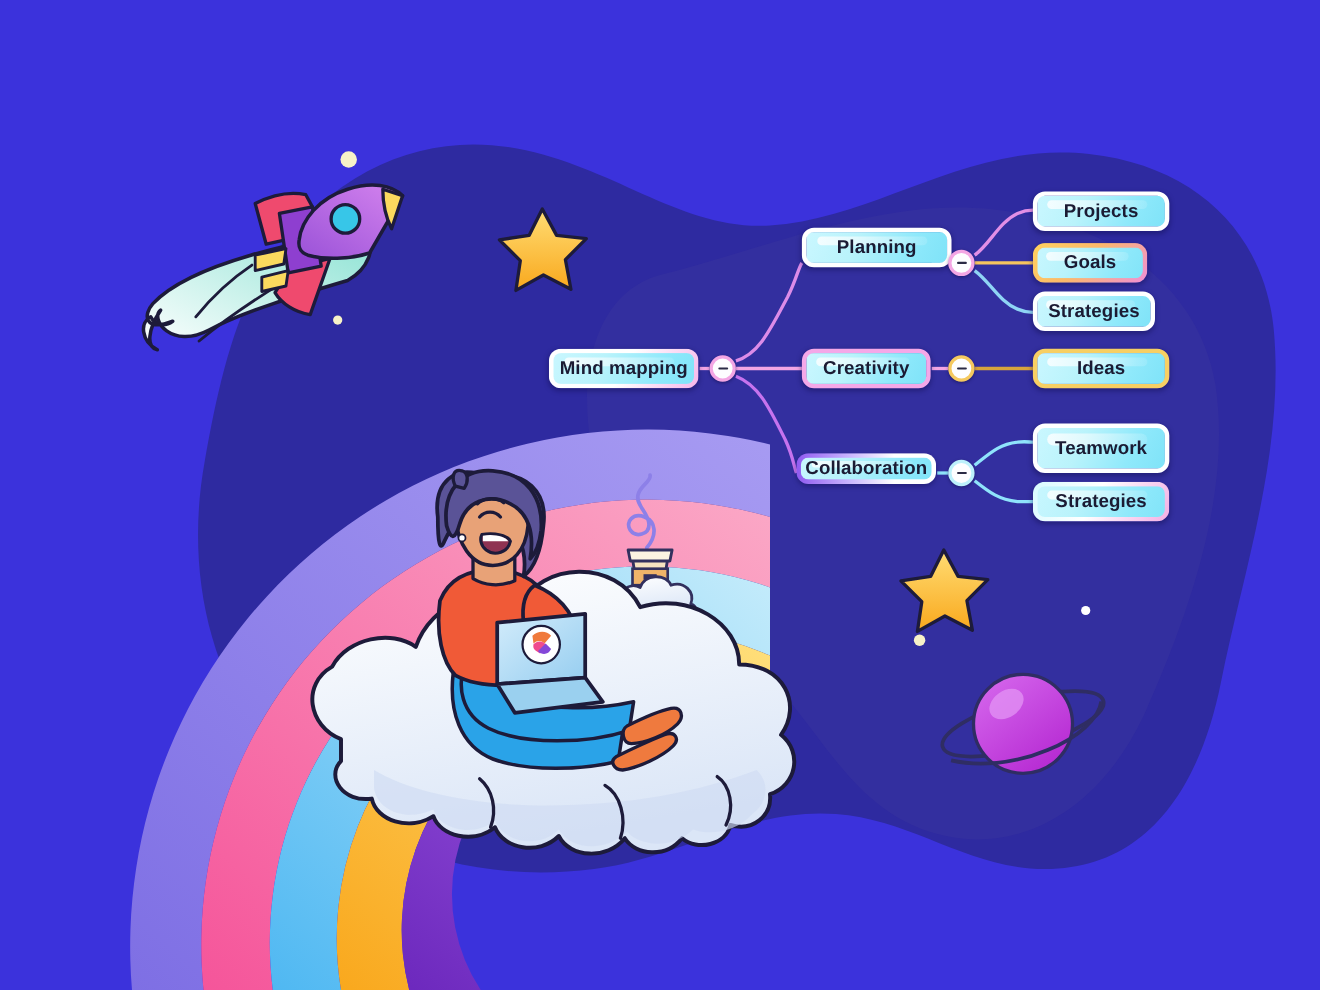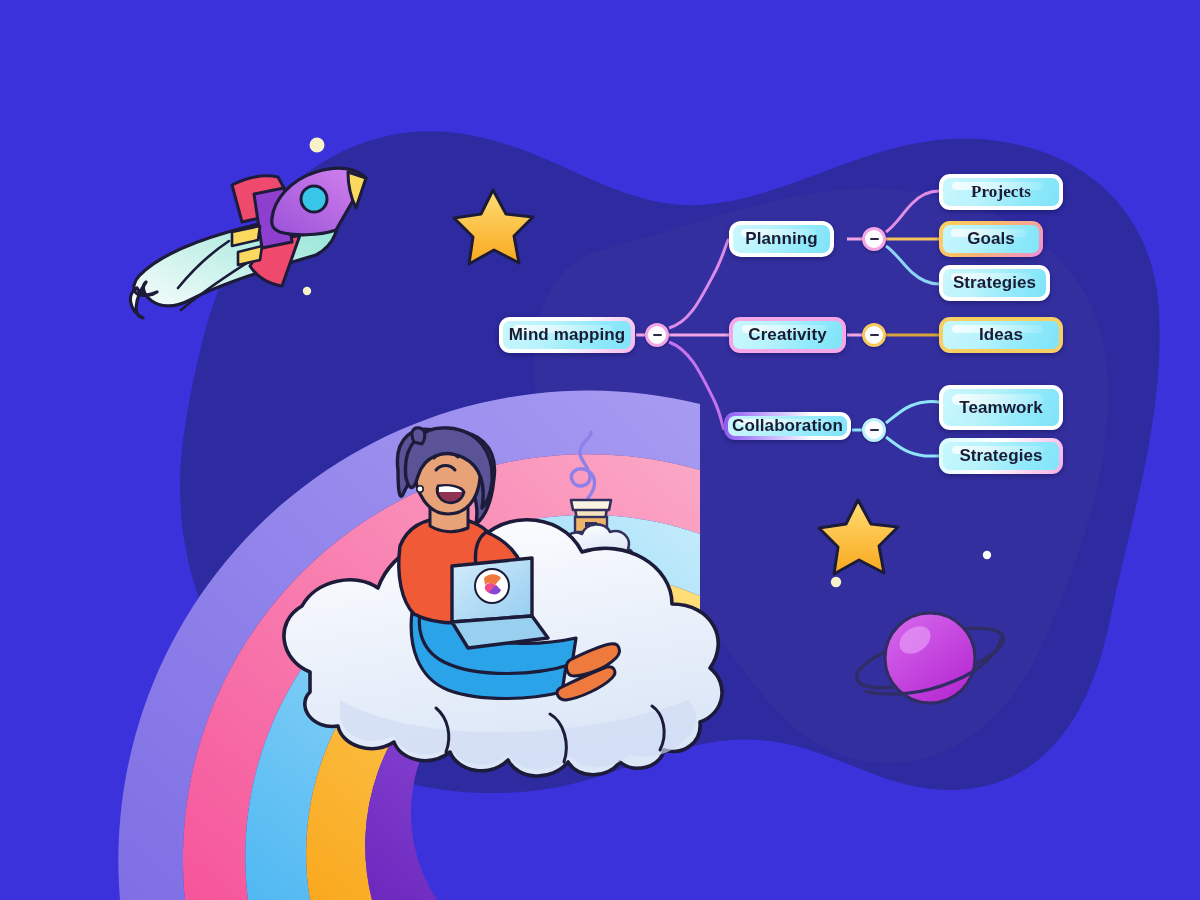--- a/index.html
+++ b/index.html
@@ -301,25 +301,25 @@
     <path fill="none" stroke="#8fe3fb" stroke-width="3" d="M886,437 C900,448 908,454 925,456 C932,456 936,456 939,456"></path>
   </svg>
 
   <div id="nodes">
 
     <div class="node b-white-pink" style="left:499px;top:317px;width:136px;height:36px;">
       <span class="sheen"></span>
       <span class="lbl">Mind mapping</span>
     </div>
 
-    <div class="node b-white" style="left:729px;top:221px;width:105px;height:36px;border-radius:12px;">
+    <div class="node b-white" style="left:729px;top:207px;width:136px;height:36px;">
       <span class="sheen"></span>
       <span class="lbl">Planning</span>
     </div>
-    <div class="node b-white" style="left:939px;top:174px;width:124px;height:36px;font-family:Liberation Serif, serif;">
+    <div class="node b-white" style="left:939px;top:174px;width:124px;height:36px;">
       <span class="sheen"></span>
       <span class="lbl">Projects</span>
     </div>
     <div class="node b-gold-pink" style="left:939px;top:221px;width:104px;height:36px;">
       <span class="sheen"></span>
       <span class="lbl">Goals</span>
     </div>
     <div class="node b-white" style="left:939px;top:265px;width:111px;height:36px;">
       <span class="sheen"></span>
       <span class="lbl">Strategies</span>

